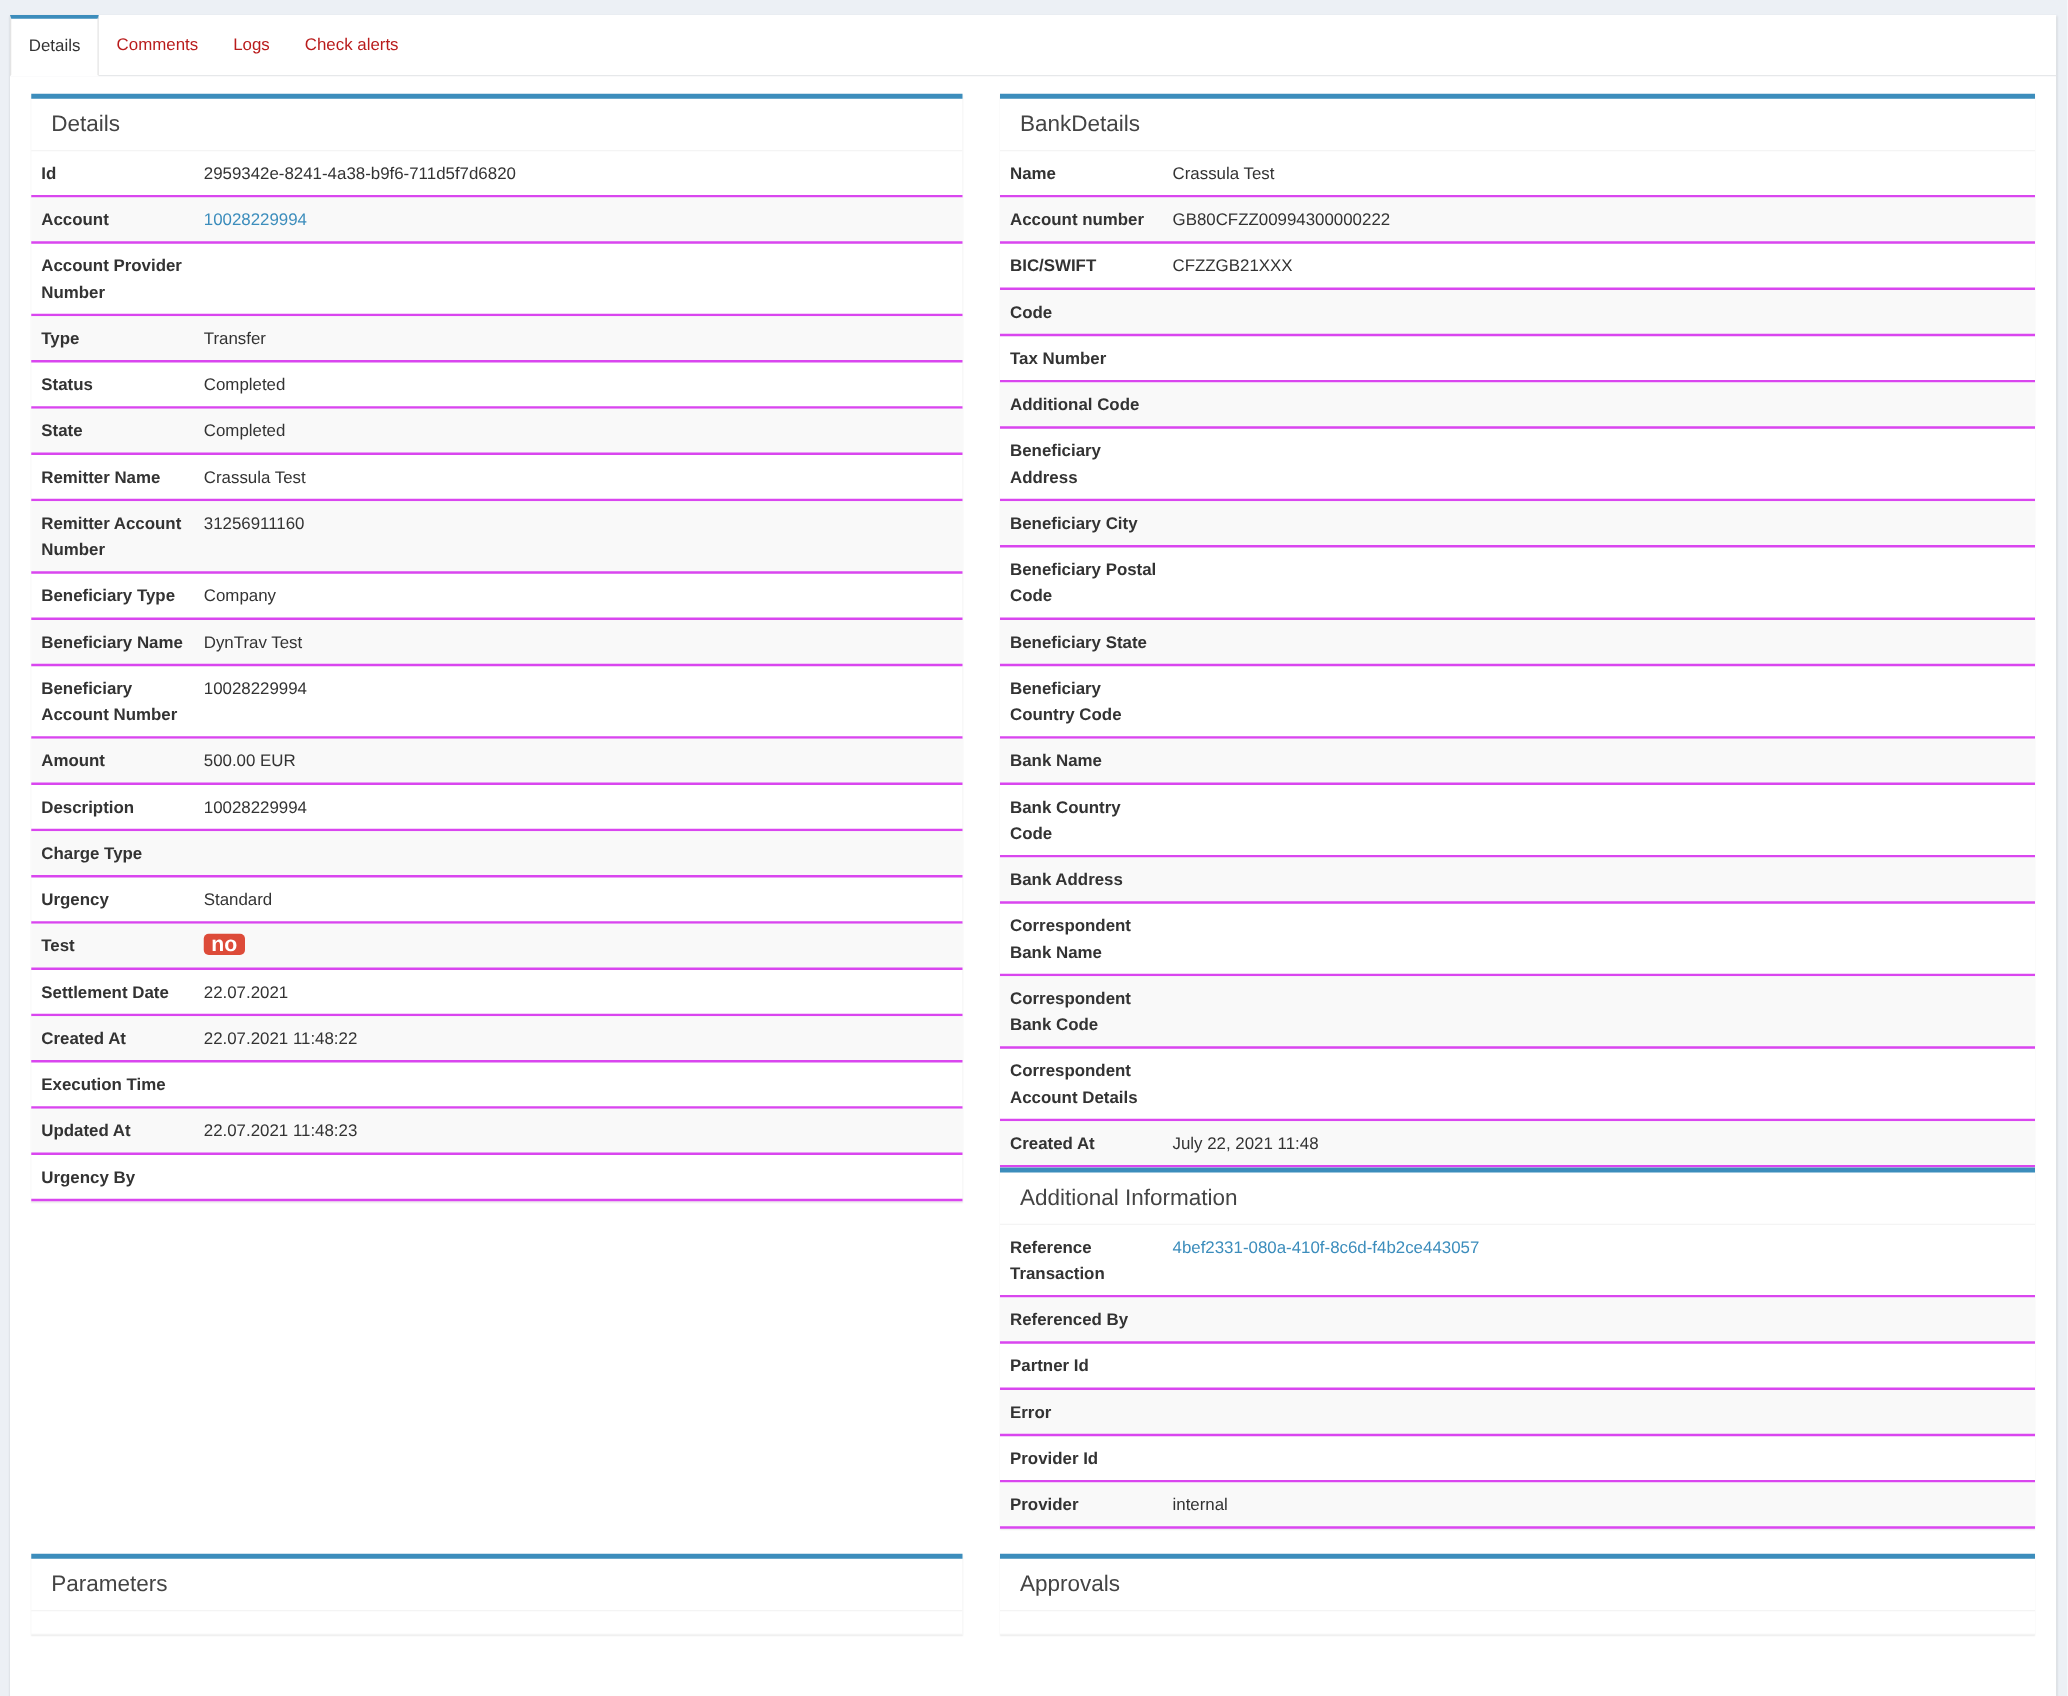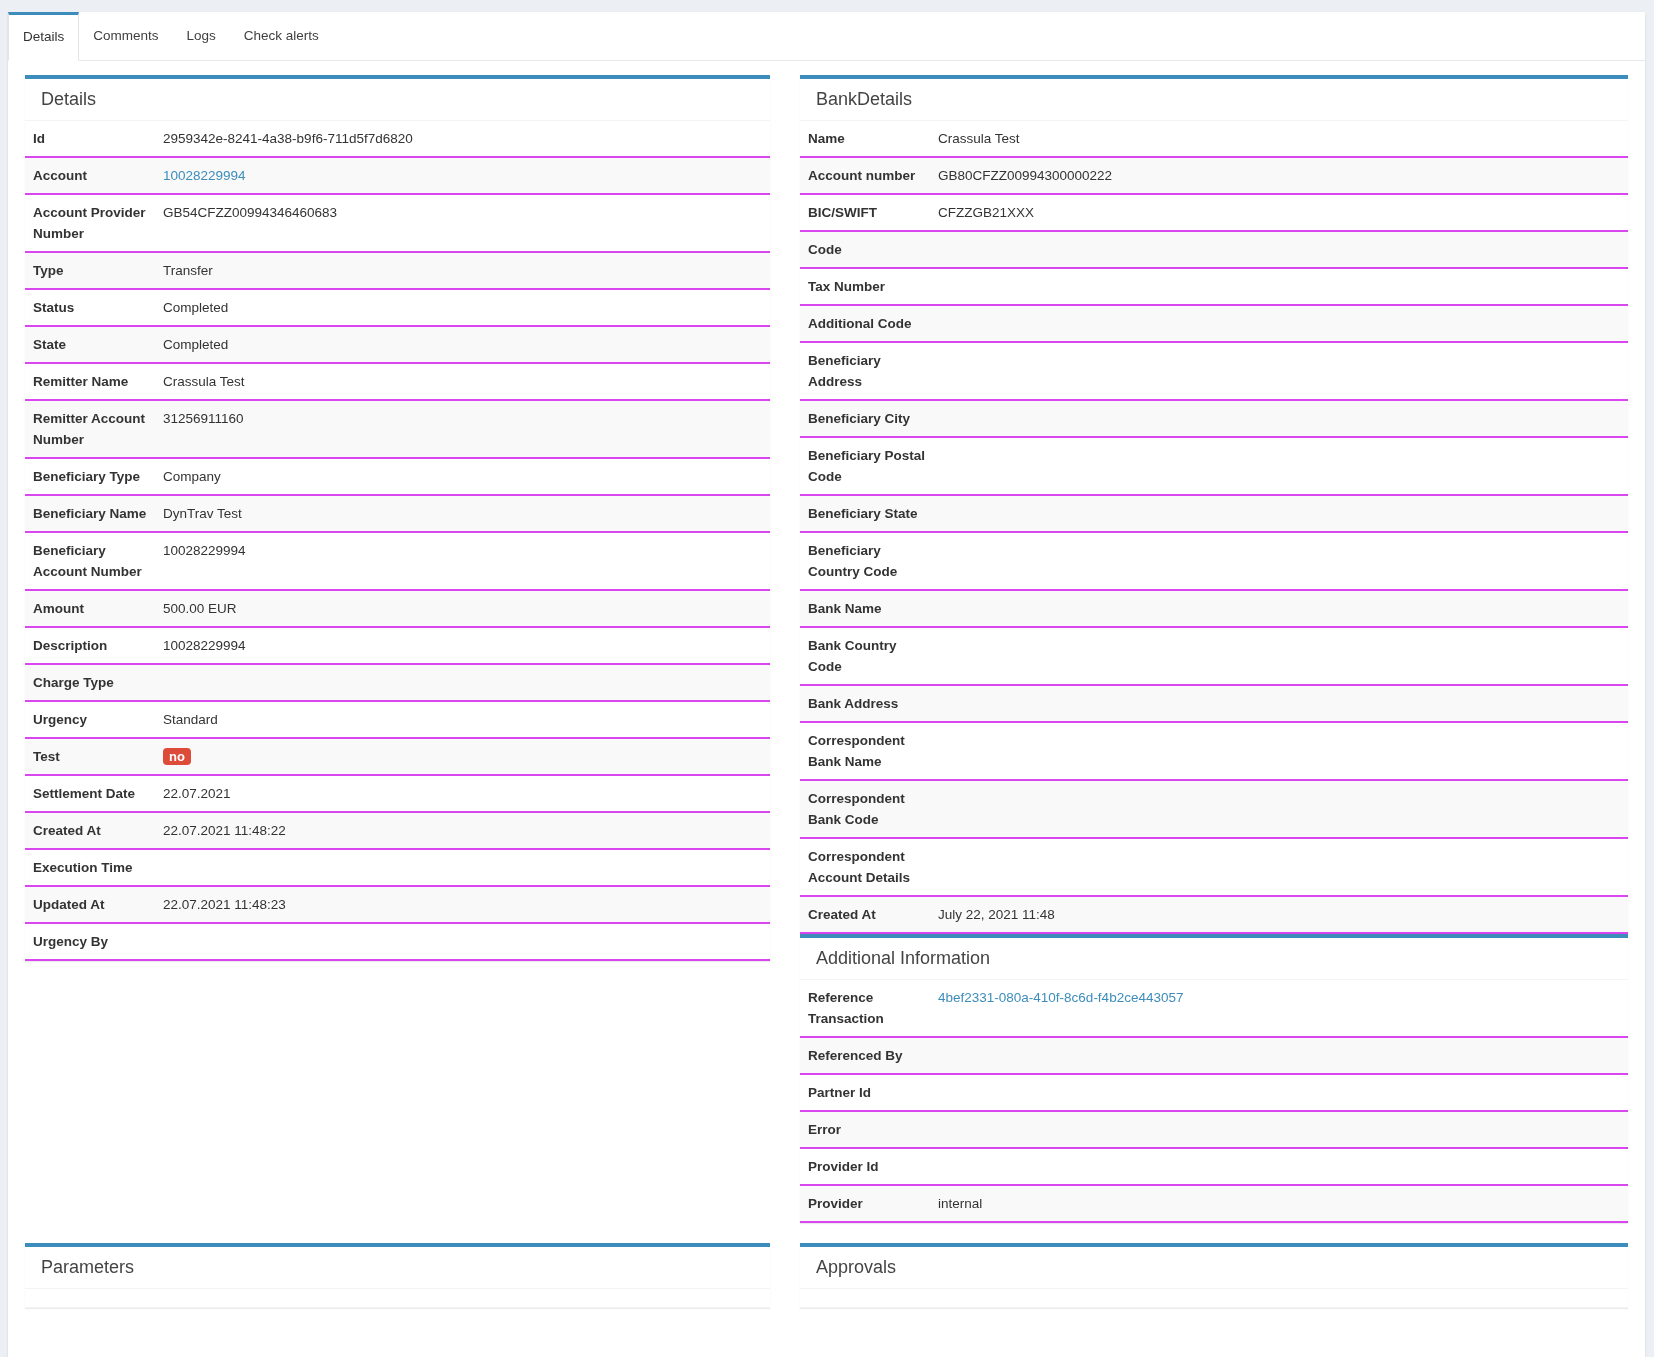--- a/index.html
+++ b/index.html
@@ -18,21 +18,21 @@
     box-shadow:0 1px 2px rgba(0,0,0,.15);
   }
   
   .tabbar{
     height:48px;
     border-bottom:1px solid #e6e8ea;
     display:flex;align-items:stretch;
   }
   .tab{
     line-height:48px;padding:0 14px;
-    color:#404040;cursor:pointer;white-space:nowrap;
+    color:#b91c1c;cursor:pointer;white-space:nowrap;
   }
   .tab.active{
     border:1px solid #e4e4e4;
     border-top:3px solid var(--accent,#3c8dbc);
     border-bottom:1px solid #fff;
     margin-bottom:-1px;
     line-height:44px;
     background:#fff;color:#333;
   }
   
@@ -69,21 +69,21 @@
   .fvalue{
     flex:1;
     padding:7px 10px 7px 0;
     line-height:21px;
     word-break:break-all;
   }
   .fvalue a{color:var(--link,#3c8dbc);text-decoration:none;}
   .badge-danger{
     display:inline-block;
     background:var(--danger,#dd4b39);color:#fff;
-    font-size:13px;font-weight:bold;line-height:13px;
+    font-size:17px;font-weight:bold;line-height:13px;
     padding:2px 6px;border-radius:4px;
   }
   .empty-row{
     height:18px;
     border-bottom:1px solid #f4f4f4;
   }
 </style>
 </head>
 <body style="--accent: #3c8dbc; --link: #3c8dbc; --danger: #dd4b39;">
 
@@ -104,21 +104,20 @@
           <div class="frow">
             <div class="flabel">Id</div>
             <div class="fvalue">2959342e-8241-4a38-b9f6-711d5f7d6820</div>
           </div>
           <div class="frow">
             <div class="flabel">Account</div>
             <div class="fvalue"><a href="#">10028229994</a></div>
           </div>
           <div class="frow">
             <div class="flabel">Account Provider Number</div>
-            <div class="fvalue">GB54CFZZ00994346460683</div>
           </div>
           <div class="frow">
             <div class="flabel">Type</div>
             <div class="fvalue">Transfer</div>
           </div>
           <div class="frow">
             <div class="flabel">Status</div>
             <div class="fvalue">Completed</div>
           </div>
           <div class="frow">

